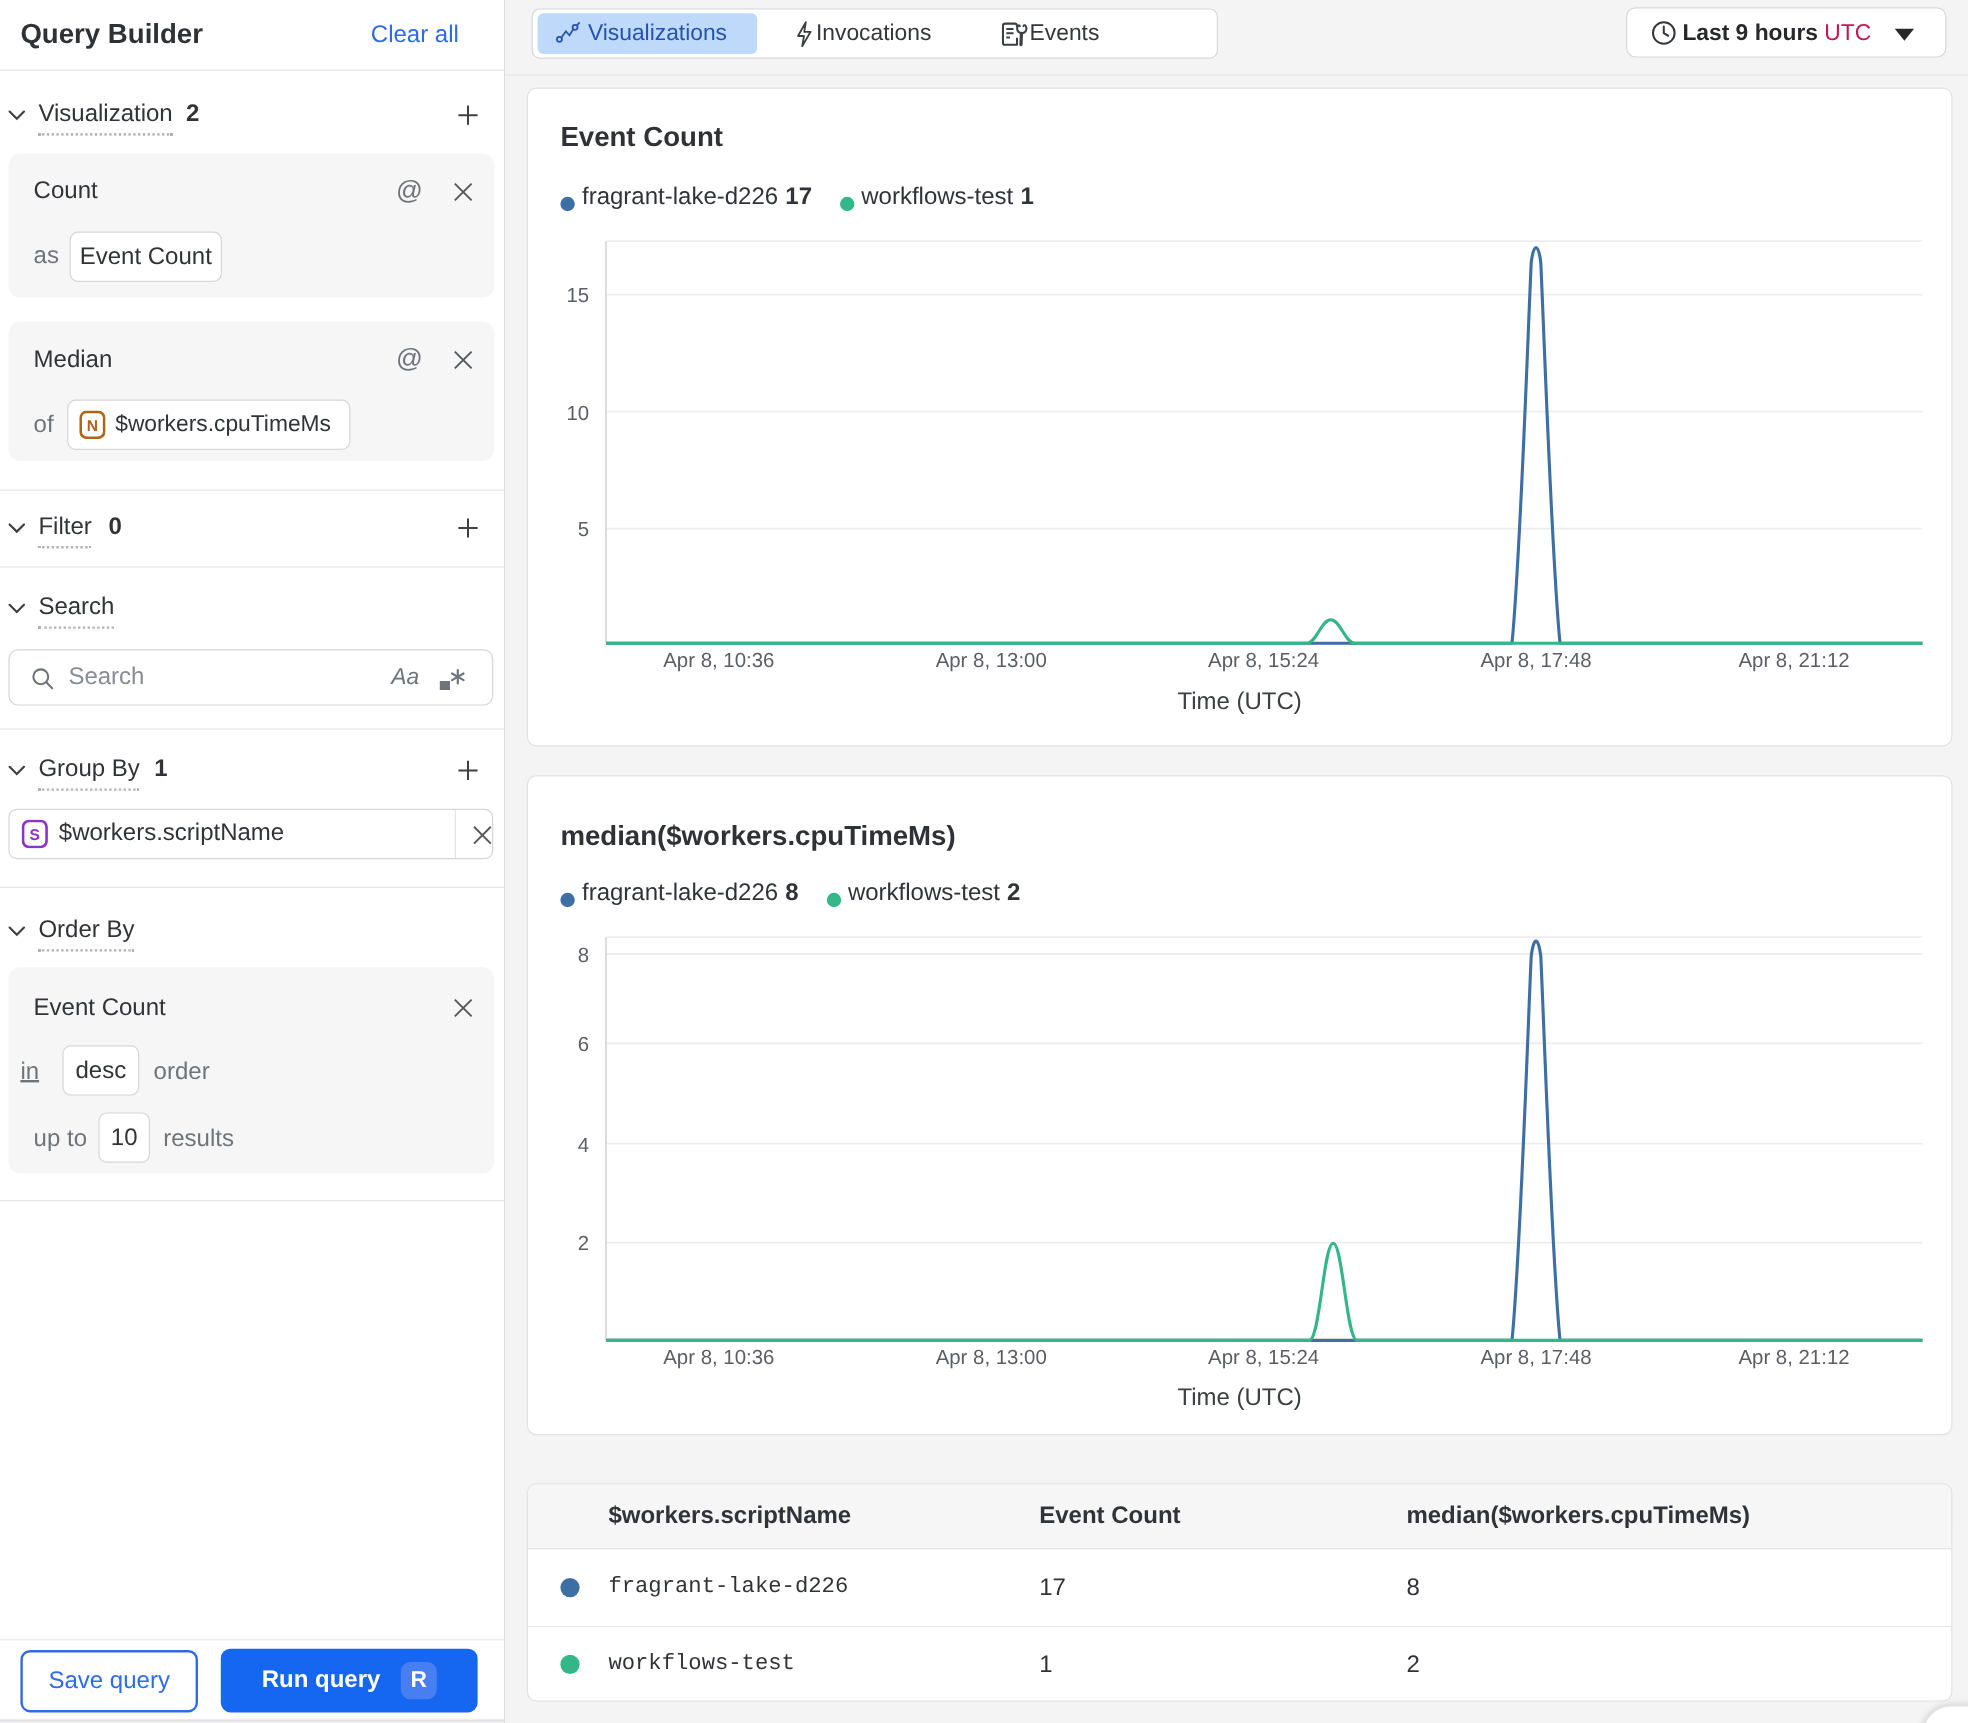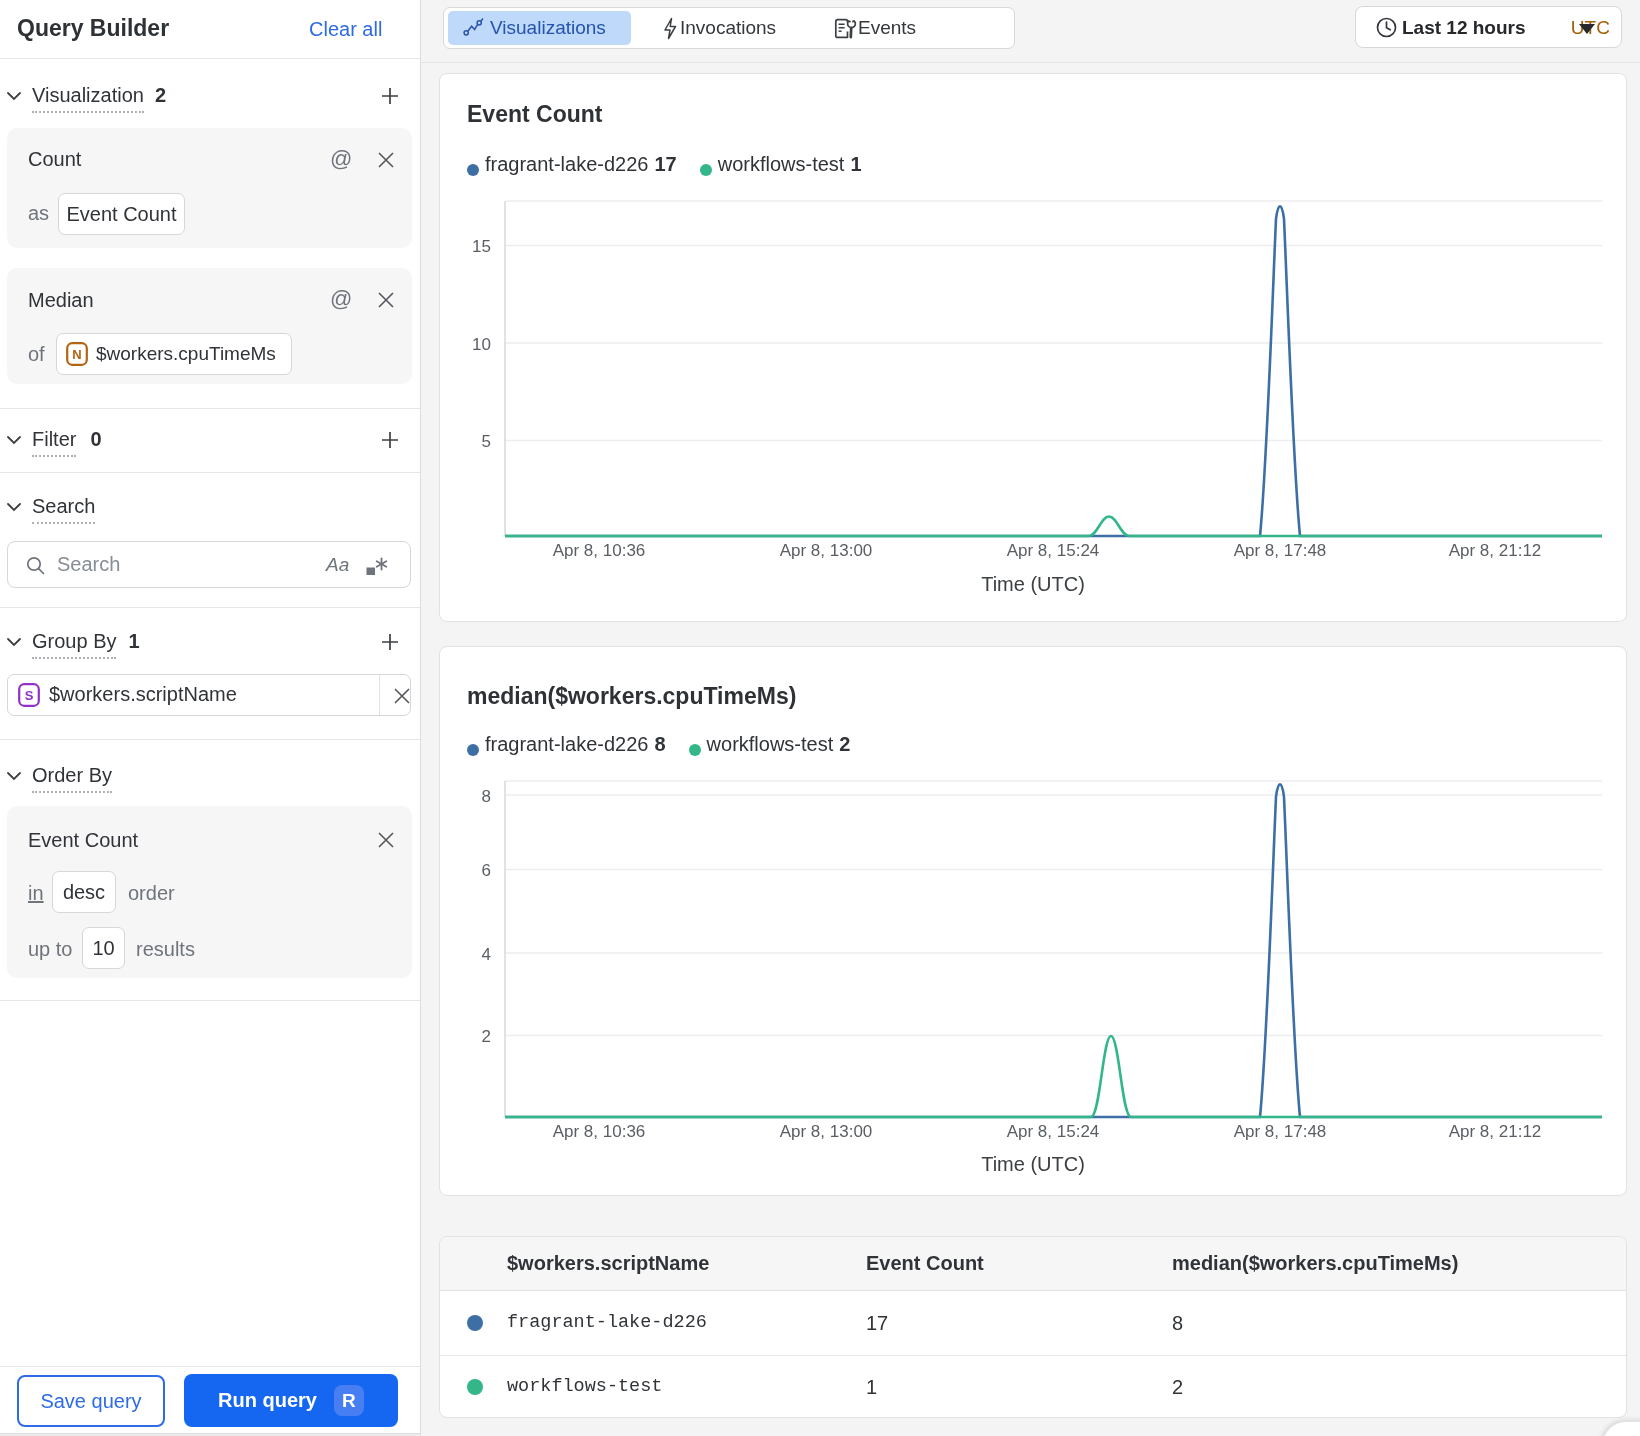--- a/index.html
+++ b/index.html
@@ -121,21 +121,21 @@
   <svg class="chev" style="left:6px; top:771px;" width="16" height="10" viewBox="0 0 16 10">
       <path d="M2 2 L8 8 L14 2" fill="none" stroke="#3c4043" stroke-width="1.8" stroke-linecap="round"></path>
     </svg>
   <div class="abs" style="left:32px; top:764px; font-size:20px;"><span class="dotted">Order By</span></div>
 
   <div class="scard" style="top:806px; height:172px;">
     <div class="abs" style="left:21px; top:23px; font-size:20px;">Event Count</div>
     <svg class="xicon" style="left:370px; top:25px;" width="18" height="18" viewBox="0 0 18 18">
         <path d="M2 2 L16 16 M16 2 L2 16" stroke="#54575c" stroke-width="1.6"></path>
       </svg>
-    <div class="abs gray" style="left:21px; top:76px; font-size:20px;text-decoration:underline;">in</div>
+    <div class="abs gray" style="left:10px; top:76px; font-size:20px;text-decoration:underline;">in</div>
     <div class="wbox" style="left:45px; top:65px; width:64px; height:42px;">desc</div>
     <div class="abs gray" style="left:121px; top:76px; font-size:20px;">order</div>
     <div class="abs gray" style="left:21px; top:132px; font-size:20px;">up to</div>
     <div class="wbox" style="left:75px; top:121px; width:43px; height:42px;">10</div>
     <div class="abs gray" style="left:129px; top:132px; font-size:20px;">results</div>
   </div>
   <div class="sep" style="top:1000px;"></div>
 
   <div class="sep" style="top:1366px;"></div>
   <div class="abs" style="left:17px; top:1375px; width:148px; height:52px; border:2px solid #2e6be6; border-radius:8px; background:#fff; display:flex; align-items:center; justify-content:center; font-size:20px; color:#2e6be6;">Save query</div>
@@ -166,21 +166,21 @@
         <path d="M18.2 9.9 L17.8 19.1" stroke="#3c4043" stroke-width="2.7" stroke-linecap="round"></path>
       </svg>
     <div class="abs" style="left:414px; top:9px; font-size:19px; color:#34373c;">Events</div>
   </div>
 
   <div class="abs" style="left:934px; top:6px; width:267px; height:42px; background:#fff; border:1px solid #d8d8dc; border-radius:8px;">
     <svg class="abs" style="left:20px; top:10px;" width="21" height="21" viewBox="0 0 21 21">
         <circle cx="10.5" cy="10.5" r="9" fill="none" stroke="#34373c" stroke-width="1.7"></circle>
         <path d="M10.5 5 V10.7 L14.2 12.8" fill="none" stroke="#34373c" stroke-width="1.7" stroke-linecap="round"></path>
       </svg>
-    <div class="abs" style="left:46px; top:10px; font-size:19px;"><span style="font-weight:700; color:#26282c;">Last 12 hours</span> <span style="color:#a16207;margin-left:40px;">UTC</span></div>
+    <div class="abs" style="left:46px; top:10px; font-size:19px;"><span style="font-weight:700; color:#26282c;">Last 9 hours</span> <span style="color:#be185d;">UTC</span></div>
     <div class="abs" style="left:223px; top:17px; width:0; height:0; border-left:8px solid transparent; border-right:8px solid transparent; border-top:10px solid #26282c;"></div>
   </div>
 
   <div class="mcard" style="top:73px; height:549px;">
     <div class="ctitle" style="top:27px;">Event Count</div>
     <div class="legend" style="top:79px;">
       <span class="ldot" style="background:#3d6fa5;"></span>fragrant-lake-d226<span class="lb">17</span>
       <span class="ldot" style="background:#33b789; margin-left:23px;"></span>workflows-test<span class="lb">1</span>
     </div>
     <svg class="abs" style="left:0; top:0;" width="1188" height="549" viewBox="0 0 1188 549">

